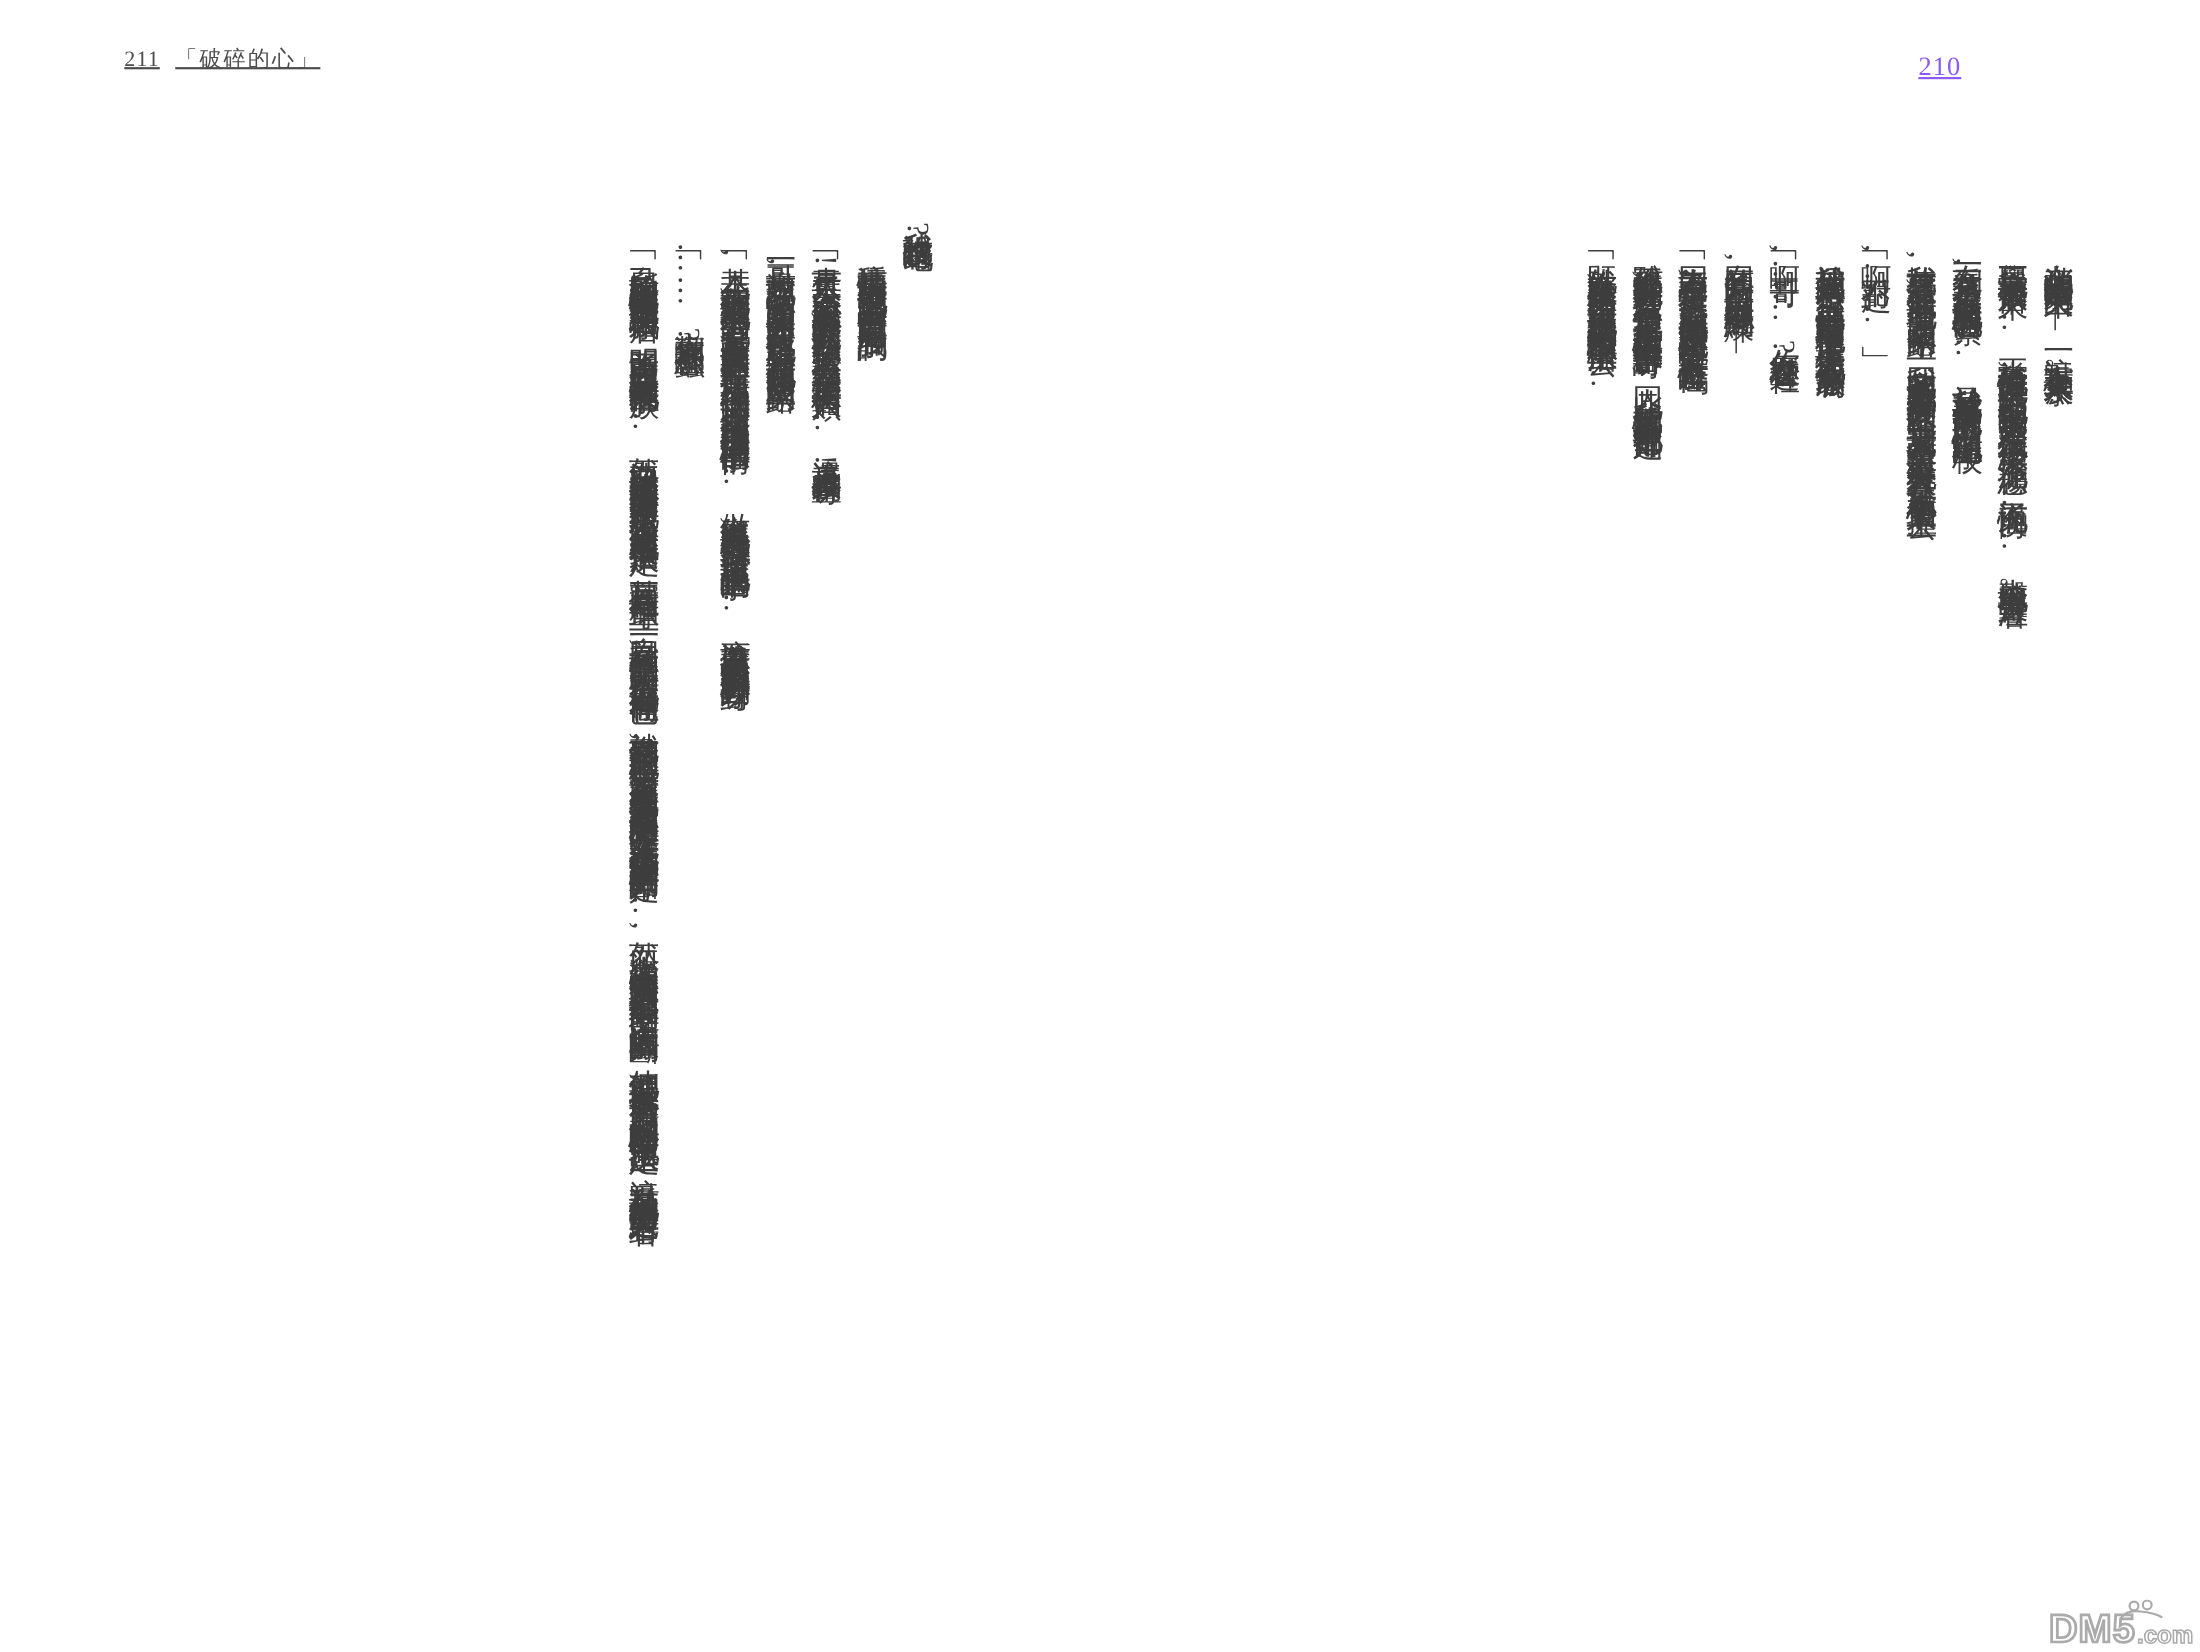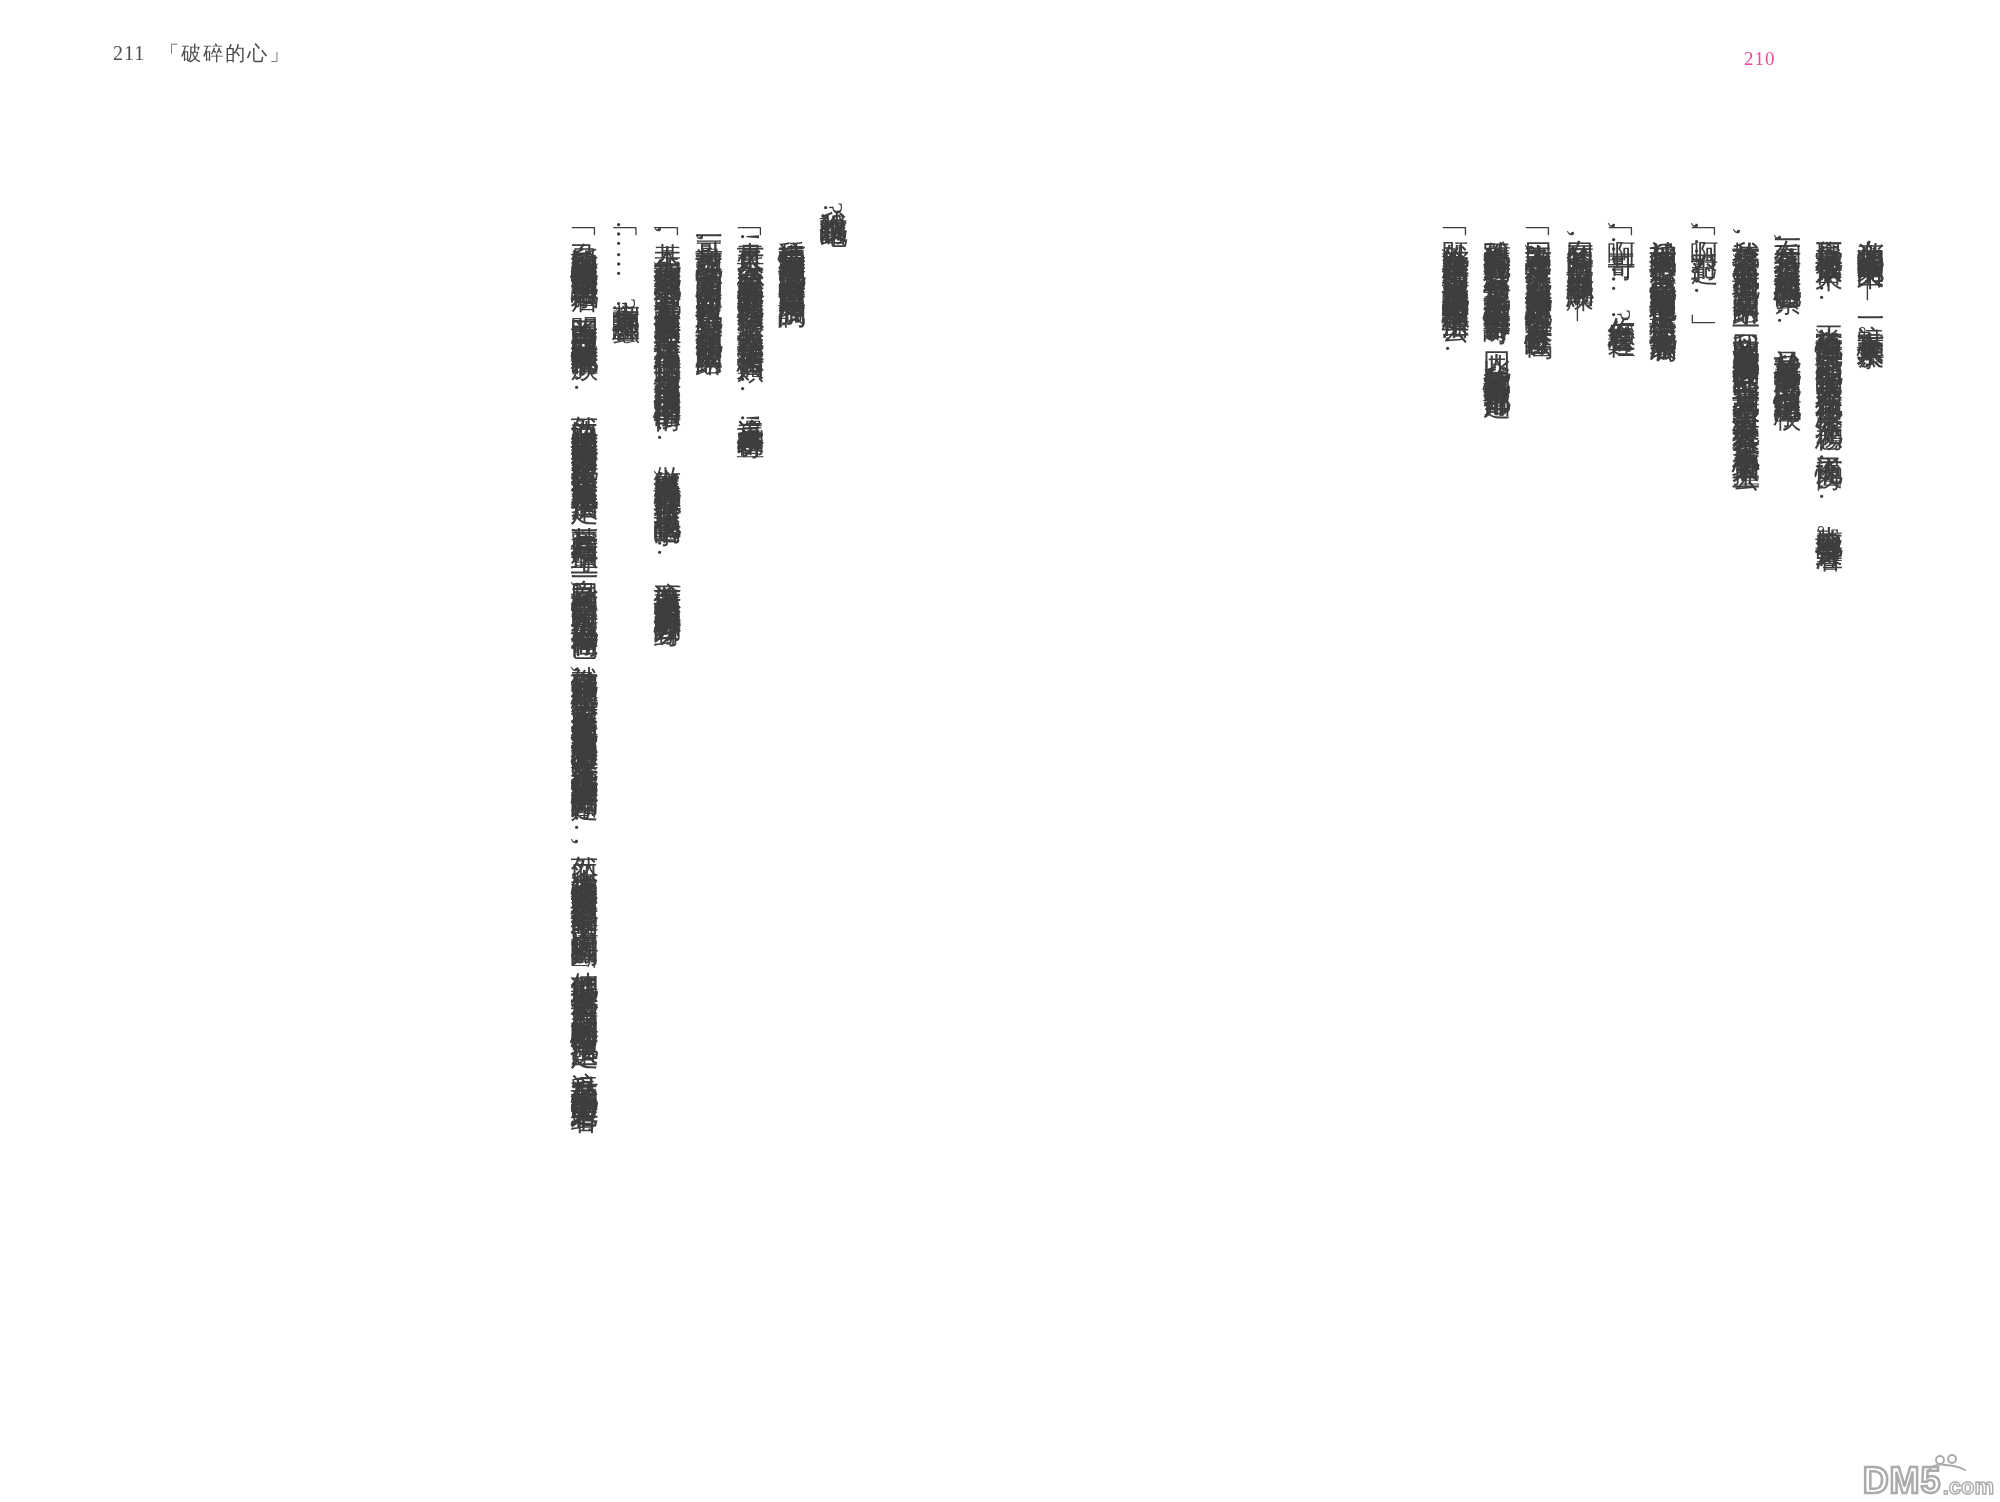--- a/index.html
+++ b/index.html
@@ -9,24 +9,25 @@
     font-family:"Liberation Serif","DejaVu Serif",serif;
   }
   
   .running-head{
     position:absolute;
     font-size:20px;
     color:#4d4d4d;
     letter-spacing:1px;
     white-space:nowrap;
     font-family:"Liberation Serif","DejaVu Serif",serif;
+    text-decoration:underline;
   }
   #header-left{left:113px;top:40px;}
   #header-left .chapter{margin-left:14px;letter-spacing:2px;}
-  #header-right{left:1744px;top:48px;font-size:19px;color:#ec4899;}
+  #header-right{left:1744px;top:48px;font-size:24px;color:#8b5cf6;}
 
   
   .vtext{
     position:absolute;
     top:188px;
     height:1172px;
     writing-mode:vertical-rl;
     text-orientation:mixed;
     font-size:28px;
     line-height:41.5px;      

